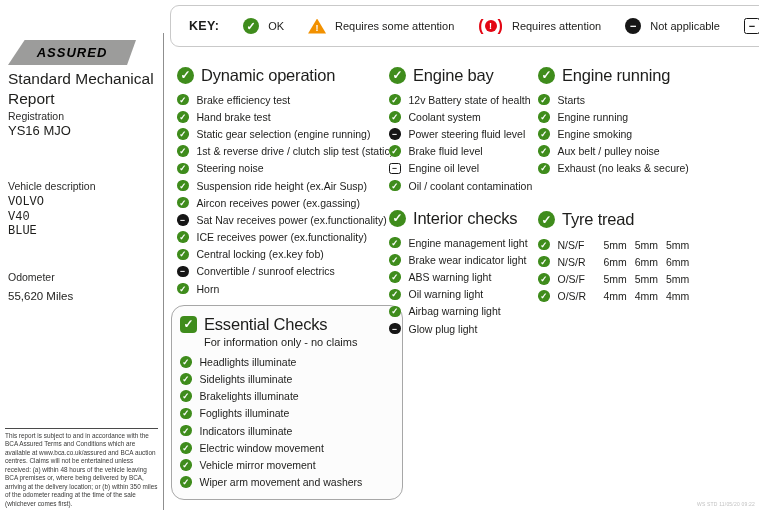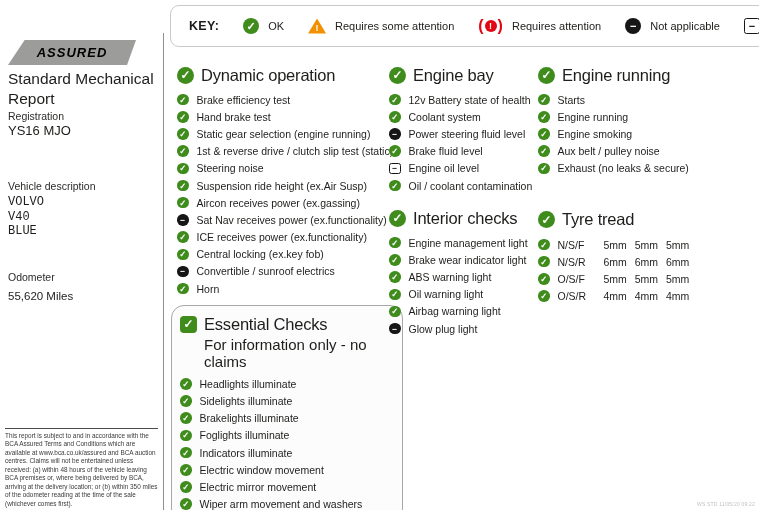--- a/index.html
+++ b/index.html
@@ -51,21 +51,21 @@
   .sec-title{font-size:16.5px;letter-spacing:-.2px;white-space:nowrap;}
   .rows{margin-top:5px;}
   .row{display:flex;align-items:center;gap:8px;height:17.2px;font-size:10.5px;white-space:nowrap;}
   .row .ico{width:11.5px;height:11.5px;font-size:8.5px;}
   .sec2{margin-top:13px;} .sec2b{margin-top:32px;}
   .tyre-rows .lbl{width:38px;} .vals{word-spacing:5px;}
   
   .essential-box{margin-left:-6px;margin-top:8px;width:232px;box-sizing:border-box;
                  border:1.5px solid #a7a7a7;border-radius:13px;background:#fcfcfc;
                  padding:7px 8px 8px 8px;}
-  .ess-sub{font-size:15px;margin:1px 12px 3px 24px;color:#1d1d1b;}
+  .ess-sub{font-size:11px;margin:1px 12px 3px 24px;color:#1d1d1b;}
   
   .stamp{position:absolute;right:4px;bottom:3px;font-size:5px;color:#c2c2c2;letter-spacing:.2px;}
 </style>
 </head>
 <body>
 
 <div class="page">
 
   <div class="vdivider"></div>
 
@@ -216,21 +216,21 @@
             <span class="lbl">Indicators illuminate</span>
           </div>
 
           <div class="row">
             <span class="ico ico-ok"></span>
             <span class="lbl">Electric window movement</span>
           </div>
 
           <div class="row">
             <span class="ico ico-ok"></span>
-            <span class="lbl">Electric mirror movement</span>
+            <span class="lbl">Vehicle mirror movement</span>
           </div>
 
           <div class="row">
             <span class="ico ico-ok"></span>
             <span class="lbl">Wiper arm movement and washers</span>
           </div>
         </div>
     </div>
   </div>
 

